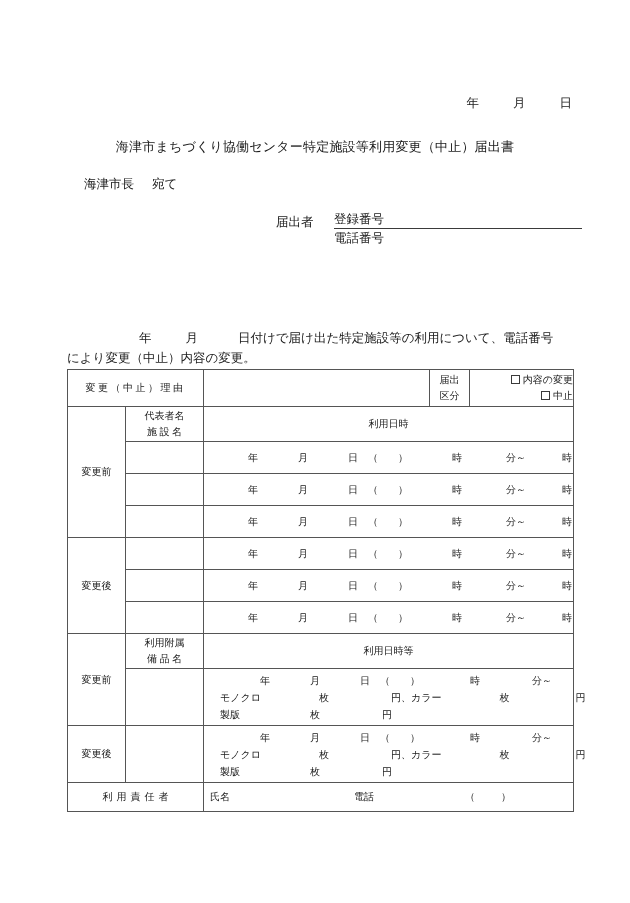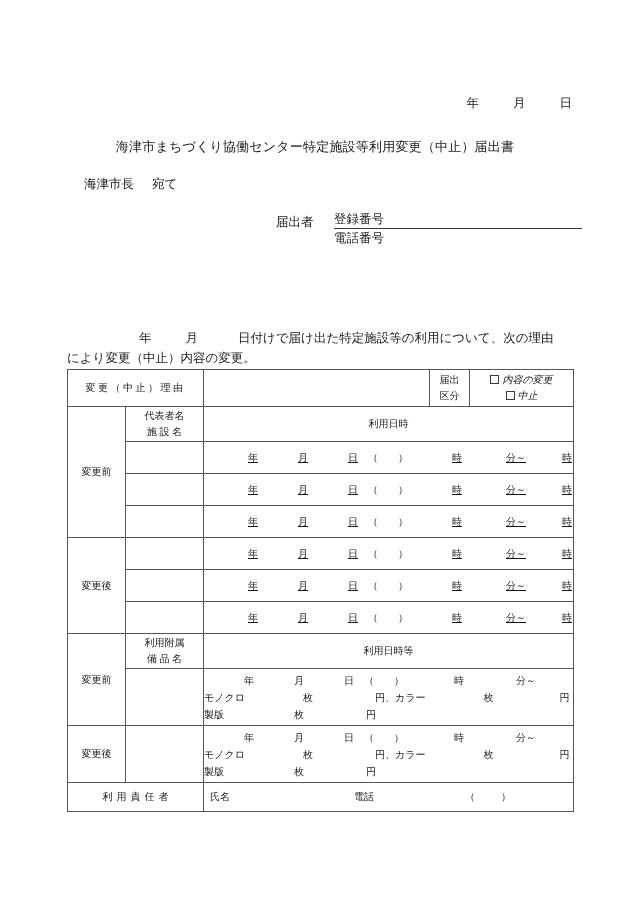--- a/index.html
+++ b/index.html
@@ -167,34 +167,34 @@
   .spaced-mid {
     letter-spacing: 2.5px;
   }
 
   
   .daterow {
     display: block;
     white-space: nowrap;
     text-align: left;
     padding-left: 44px;
-    text-decoration: underline;
   }
   .daterow .s-a { display: inline-block; width: 40px; }
   .daterow .s-b { display: inline-block; width: 40px; }
   .daterow .s-c { display: inline-block; width: 34px; }
   .daterow .s-d { display: inline-block; width: 44px; }
   .daterow .s-e { display: inline-block; width: 36px; }
   .daterow .s-f { display: inline-block; width: 44px; }
   .daterow .paren { display: inline-block; width: 30px; text-align: center; }
 
   .eq-block {
     display: block;
     line-height: 17px;
     padding: 2px 0 2px 0;
+    margin-left: 16px;
   }
   .eq-line {
     white-space: nowrap;
     display: block;
   }
   .eq-line .ind { display: inline-block; width: 40px; }
   .eq-line .w1 { display: inline-block; width: 70px; }
   .eq-line .w2 { display: inline-block; width: 58px; }
   .eq-line .w3 { display: inline-block; width: 62px; }
   .eq-line .w4 { display: inline-block; width: 66px; }
@@ -207,22 +207,21 @@
     padding-left: 6px;
   }
   .resp-line .g1 { display: inline-block; width: 124px; }
   .resp-line .g2 { display: inline-block; width: 78px; }
   .resp-line .g3 { display: inline-block; width: 36px; text-align: center;}
 
   .chk {
     white-space: nowrap;
     line-height: 16px;
     padding-left: 5px;
-    text-align: center;
-    font-style: italic;
+    text-align: right;
   }
   .box-glyph {
     display: inline-block;
     width: 9px;
     height: 9px;
     border: 1px solid #3a3a3a;
     margin-right: 3px;
     vertical-align: -1px;
     box-sizing: border-box;
   }
@@ -249,21 +248,21 @@
       <div class="sub-field underlined">
         <span>登録番号</span>
       </div>
       <div class="sub-field">
         <span>電話番号</span>
       </div>
     </div>
   </div>
 
   <div class="intro">
-    <span class="indent"></span><span>年</span><span class="sp"></span><span>月</span><span class="sp2"></span><span>日付けで届け出た特定施設等の利用について、次の理由</span><br>
+    <span class="indent"></span><span>年</span><span class="sp"></span><span>月</span><span class="sp2"></span><span>日付けで届け出た特定施設等の利用について、電話番号</span><br>
     <span>により変更（中止）内容の変更。</span>
   </div>
 
   <table class="form-table">
     <colgroup>
       <col style="width:58px">
       <col style="width:78px">
       <col style="width:226px">
       <col style="width:40px">
       <col style="width:104px">

